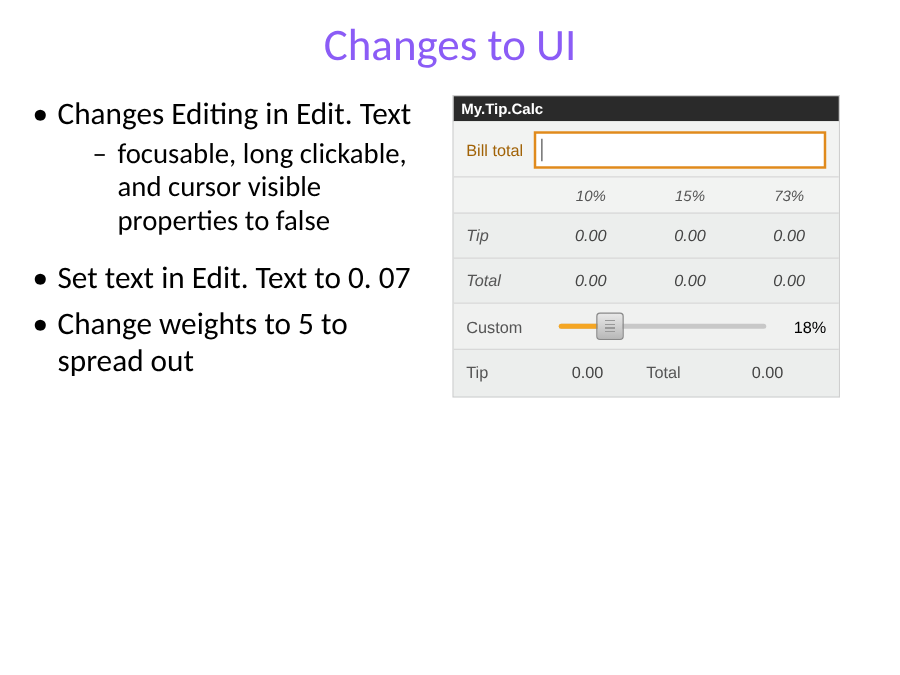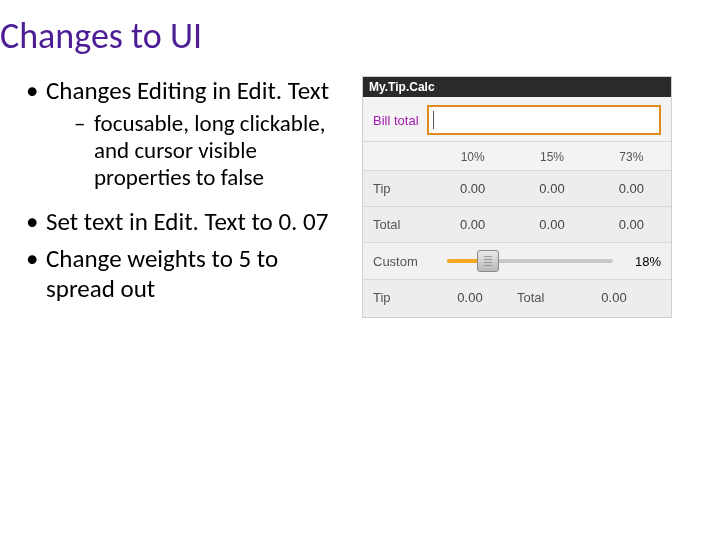--- a/index.html
+++ b/index.html
@@ -5,22 +5,23 @@
   * { box-sizing: border-box; margin: 0; padding: 0; }
   body {
     width: 720px;
     height: 540px;
     font-family: Calibri, Arial, sans-serif;
     background: #fff;
     position: relative;
     overflow: hidden;
   }
   .slide-title {
+    text-align: center;
     font-size: 36px;
-    color: #4c1d95;
+    color: #8b5cf6;
     font-weight: 400;
     margin-top: 14px;
     margin-bottom: 18px;
   }
   .content-area {
     display: flex;
     padding: 0 12px 0 24px;
     gap: 10px;
   }
   .text-col {
@@ -62,37 +63,38 @@
   }
   .app-titlebar {
     background: #2a2a2a;
     color: #fff;
     font-size: 12px;
     font-weight: bold;
     padding: 3px 6px;
   }
   .app-pad { padding: 8px 10px 6px 10px; background: #f2f3f2; }
   .bill-row { display: flex; align-items: center; gap: 8px; }
-  .bill-label { font-size: 13px; color: #a21caf; text-align: right; }
+  .bill-label { font-size: 13px; color: #a16207; text-align: right; }
   .bill-input {
     flex: 1;
     height: 30px;
     border: 2px solid #e08a1c;
     background: #fff;
     position: relative;
   }
   .caret {
     position: absolute; left: 4px; top: 4px; bottom: 4px;
     width: 1px; background: #555;
   }
   .grid4 {
     display: grid;
     grid-template-columns: 70px 1fr 1fr 1fr;
     align-items: center;
     text-align: center;
+    font-style: italic;
   }
   .grid4 .lbl { text-align: left; padding-left: 10px; font-size: 13px; color: #555; }
   .hdr-row { padding: 8px 0 6px 0; background: #f2f3f2; border-top: 1px solid #d8d8d8; }
   .val-row { padding: 10px 0; background: #eceeed; border-top: 1px solid #d8d8d8; }
   .val-row .num { font-size: 13px; color: #444; }
   .custom-row {
     display: flex; align-items: center;
     padding: 8px 10px;
     background: #f0f1f0;
     border-top: 1px solid #d8d8d8;

